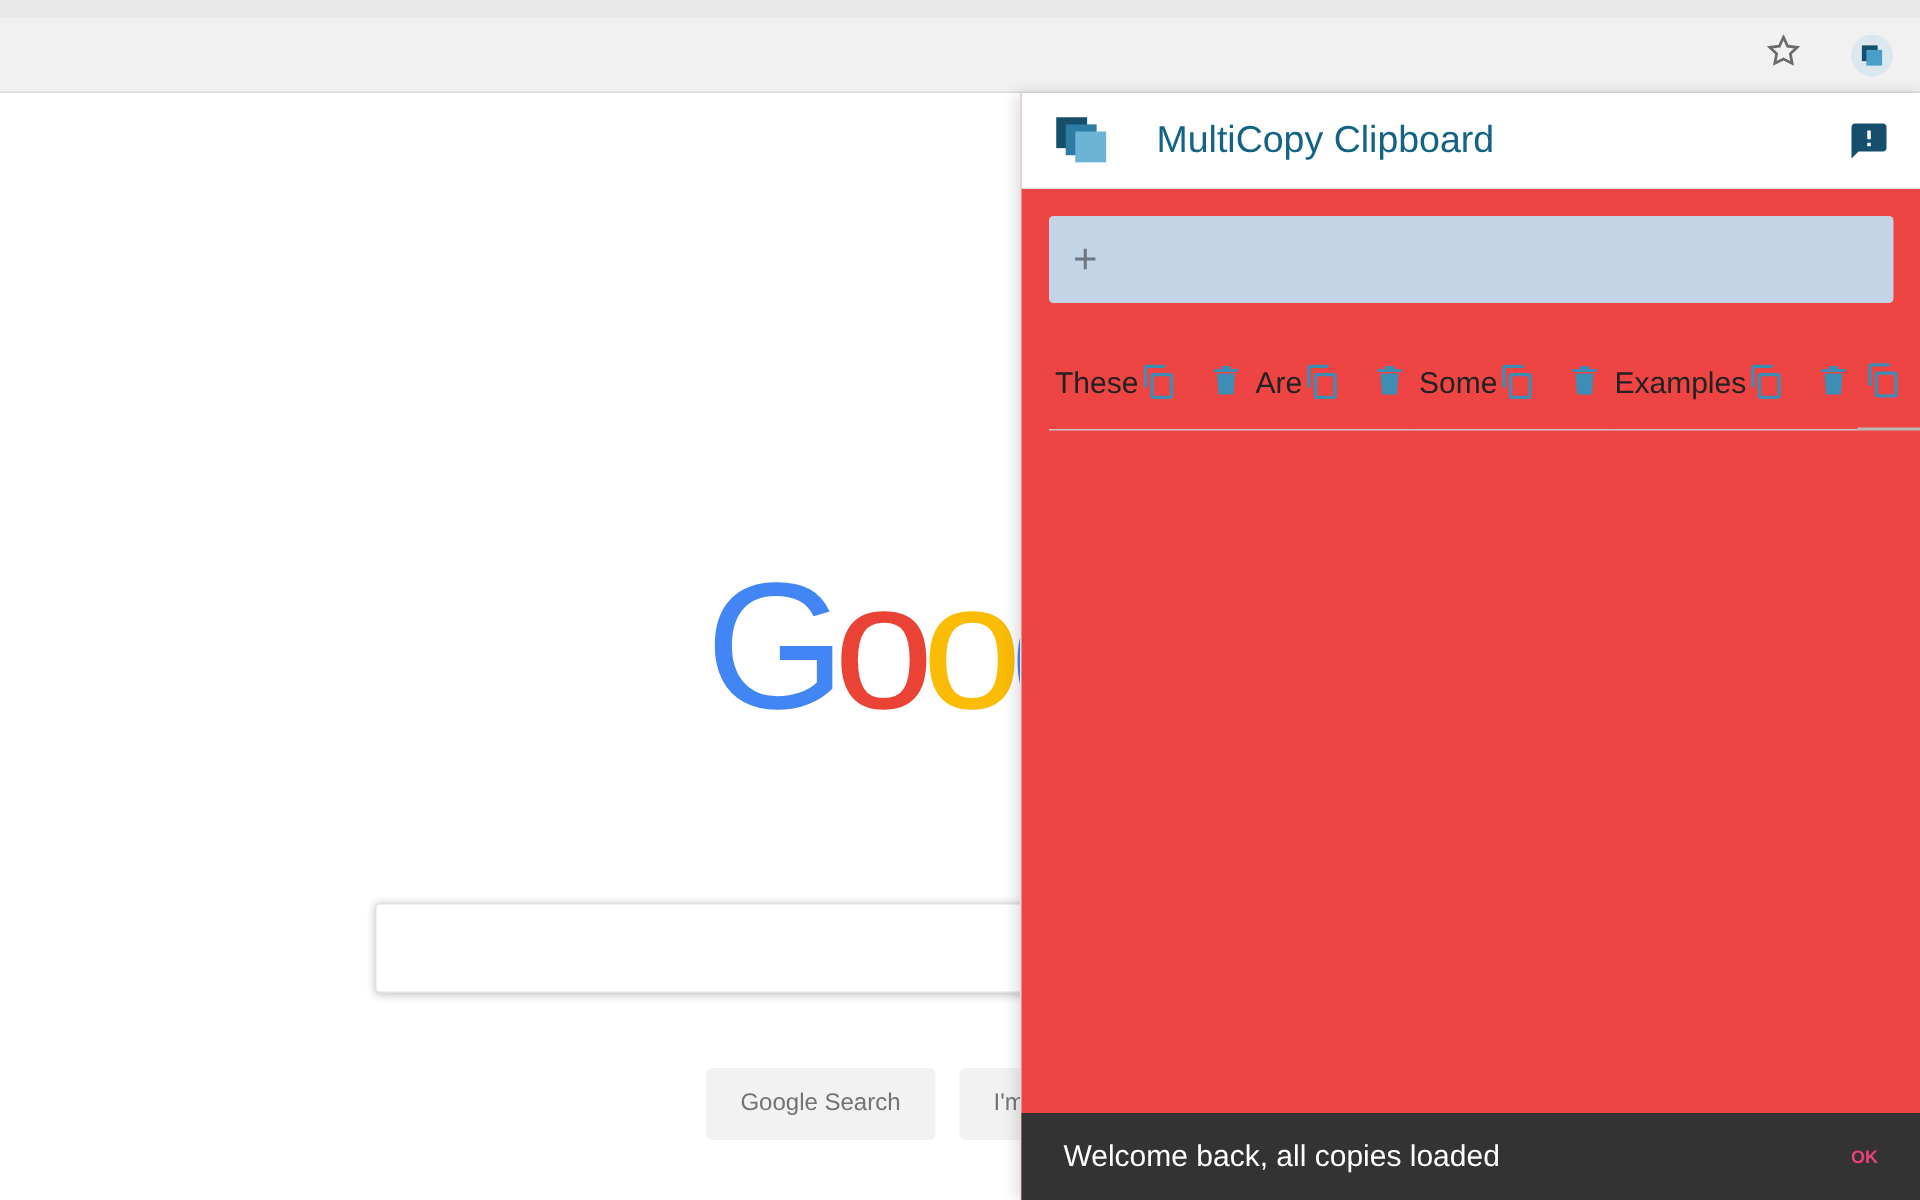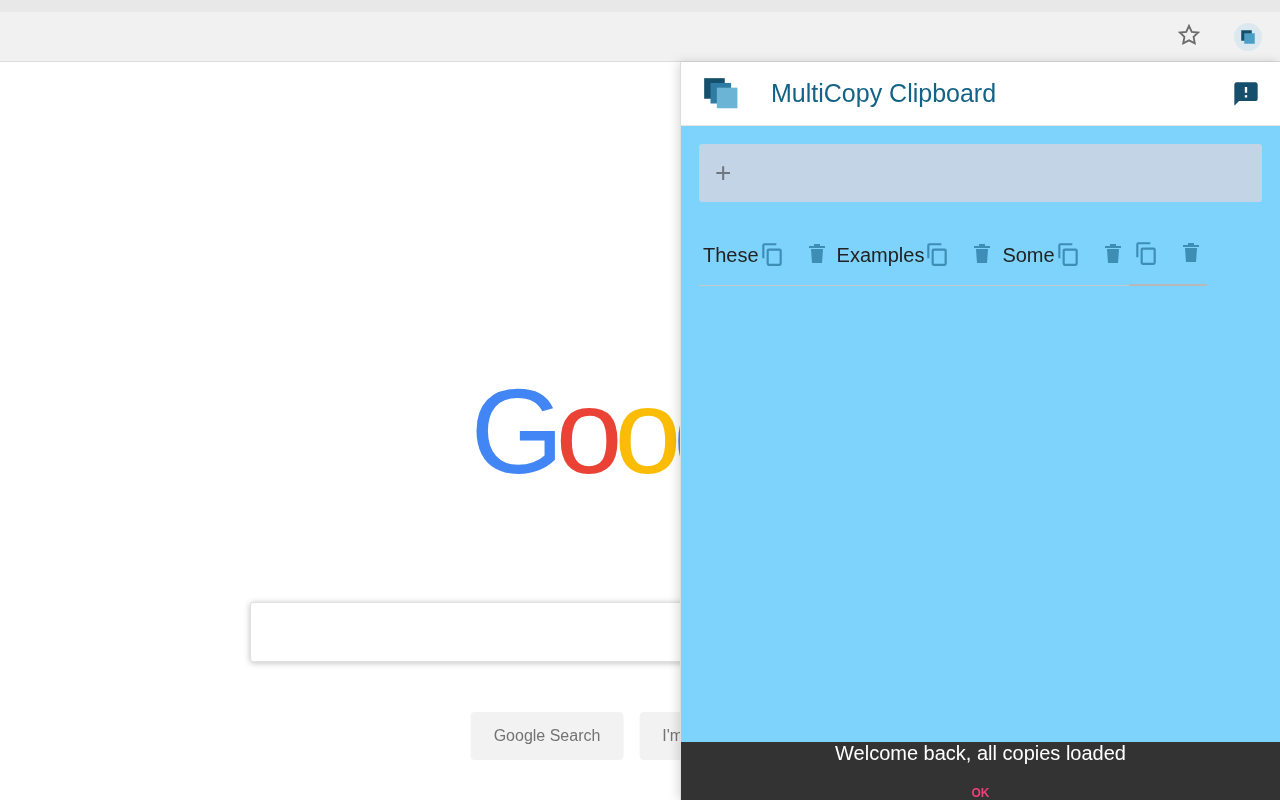--- a/index.html
+++ b/index.html
@@ -98,21 +98,21 @@
       cursor: pointer;
     }
 
     
     .ext-popup {
       position: absolute;
       top: 62px;
       right: 0;
       width: 600px;
       height: 738px;
-      background: #7dd3fc;
+      background: #ef4444;
       box-shadow: -2px 0 10px rgba(0,0,0,0.15);
       display: flex;
       flex-direction: column;
       border-left: 1px solid #ddd;
     }
     .ext-header {
       height: 64px;
       background: #fff;
       display: flex;
       align-items: center;
@@ -178,21 +178,20 @@
       gap: 20px;
       align-items: center;
     }
     .action-icon { cursor: pointer; }
     .ext-footer {
       height: 58px;
       background: #333333;
       display: flex;
       align-items: center;
       padding: 0 28px;
-      flex-direction: column;
     }
     .footer-msg {
       color: #fff;
       font-size: 20px;
       flex: 1;
     }
     .footer-ok {
       color: #ec407a;
       font-size: 12px;
       font-weight: 700;
@@ -275,39 +274,57 @@
           <span class="action-icon">
             <svg width="24" height="24" viewBox="0 0 24 24" fill="#3d8db5">
                 <path d="M6 7h12l-1 14H7L6 7z"></path>
                 <path d="M4 4h16v2H4z"></path>
                 <path d="M9 2h6v2H9z"></path>
               </svg>
           </span>
         </div>
       </div>
       <div class="copy-item">
+        <span class="copy-text">Are</span>
+        <div class="copy-actions">
+          <span class="action-icon">
+            <svg width="26" height="26" viewBox="0 0 24 24" fill="none" stroke="#3d8db5" stroke-width="2">
+                <rect x="8" y="8" width="12" height="14" rx="1"></rect>
+                <path d="M4 16V4a1 1 0 0 1 1-1h11"></path>
+              </svg>
+          </span>
+          <span class="action-icon">
+            <svg width="24" height="24" viewBox="0 0 24 24" fill="#3d8db5">
+                <path d="M6 7h12l-1 14H7L6 7z"></path>
+                <path d="M4 4h16v2H4z"></path>
+                <path d="M9 2h6v2H9z"></path>
+              </svg>
+          </span>
+        </div>
+      </div>
+      <div class="copy-item">
+        <span class="copy-text">Some</span>
+        <div class="copy-actions">
+          <span class="action-icon">
+            <svg width="26" height="26" viewBox="0 0 24 24" fill="none" stroke="#3d8db5" stroke-width="2">
+                <rect x="8" y="8" width="12" height="14" rx="1"></rect>
+                <path d="M4 16V4a1 1 0 0 1 1-1h11"></path>
+              </svg>
+          </span>
+          <span class="action-icon">
+            <svg width="24" height="24" viewBox="0 0 24 24" fill="#3d8db5">
+                <path d="M6 7h12l-1 14H7L6 7z"></path>
+                <path d="M4 4h16v2H4z"></path>
+                <path d="M9 2h6v2H9z"></path>
+              </svg>
+          </span>
+        </div>
+      </div>
+      <div class="copy-item">
         <span class="copy-text">Examples</span>
-        <div class="copy-actions">
-          <span class="action-icon">
-            <svg width="26" height="26" viewBox="0 0 24 24" fill="none" stroke="#3d8db5" stroke-width="2">
-                <rect x="8" y="8" width="12" height="14" rx="1"></rect>
-                <path d="M4 16V4a1 1 0 0 1 1-1h11"></path>
-              </svg>
-          </span>
-          <span class="action-icon">
-            <svg width="24" height="24" viewBox="0 0 24 24" fill="#3d8db5">
-                <path d="M6 7h12l-1 14H7L6 7z"></path>
-                <path d="M4 4h16v2H4z"></path>
-                <path d="M9 2h6v2H9z"></path>
-              </svg>
-          </span>
-        </div>
-      </div>
-      <div class="copy-item">
-        <span class="copy-text">Some</span>
         <div class="copy-actions">
           <span class="action-icon">
             <svg width="26" height="26" viewBox="0 0 24 24" fill="none" stroke="#3d8db5" stroke-width="2">
                 <rect x="8" y="8" width="12" height="14" rx="1"></rect>
                 <path d="M4 16V4a1 1 0 0 1 1-1h11"></path>
               </svg>
           </span>
           <span class="action-icon">
             <svg width="24" height="24" viewBox="0 0 24 24" fill="#3d8db5">
                 <path d="M6 7h12l-1 14H7L6 7z"></path>

